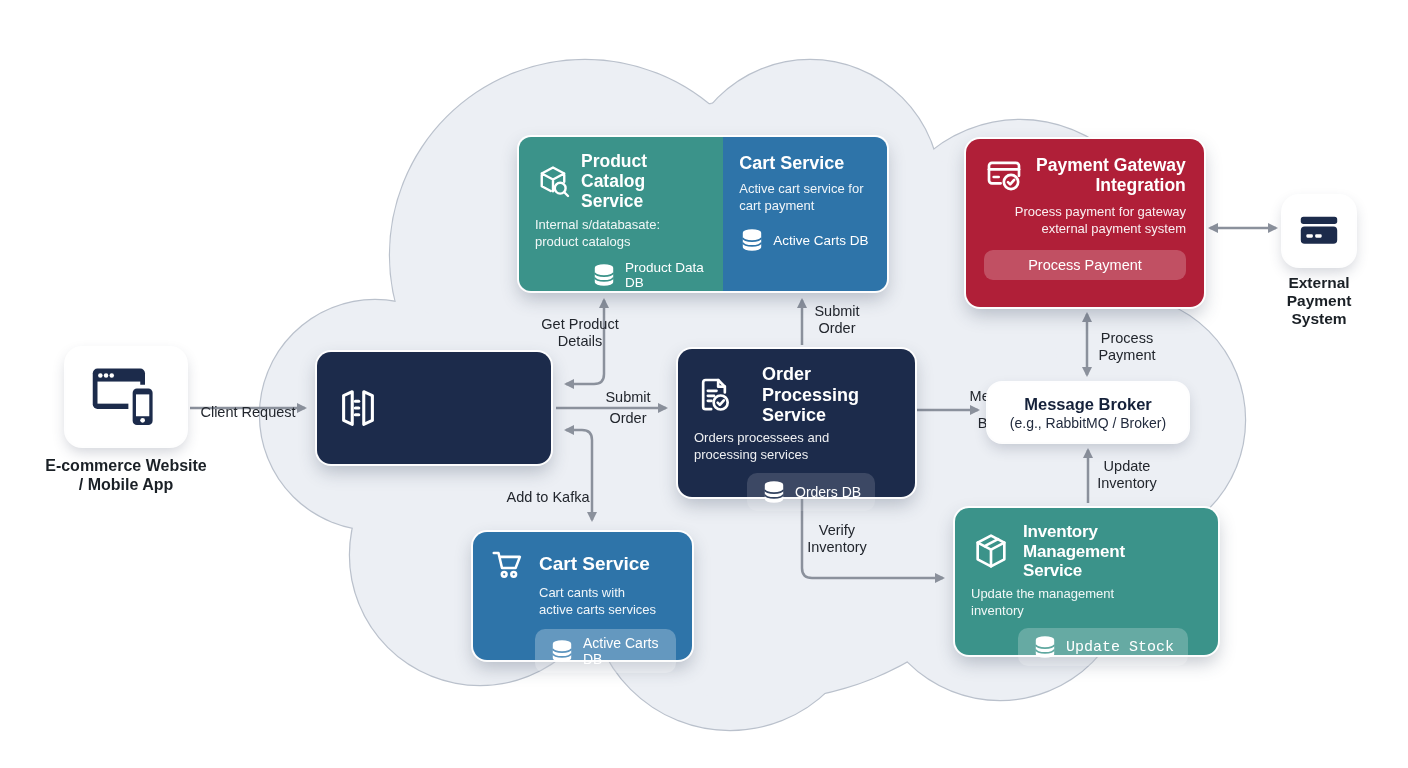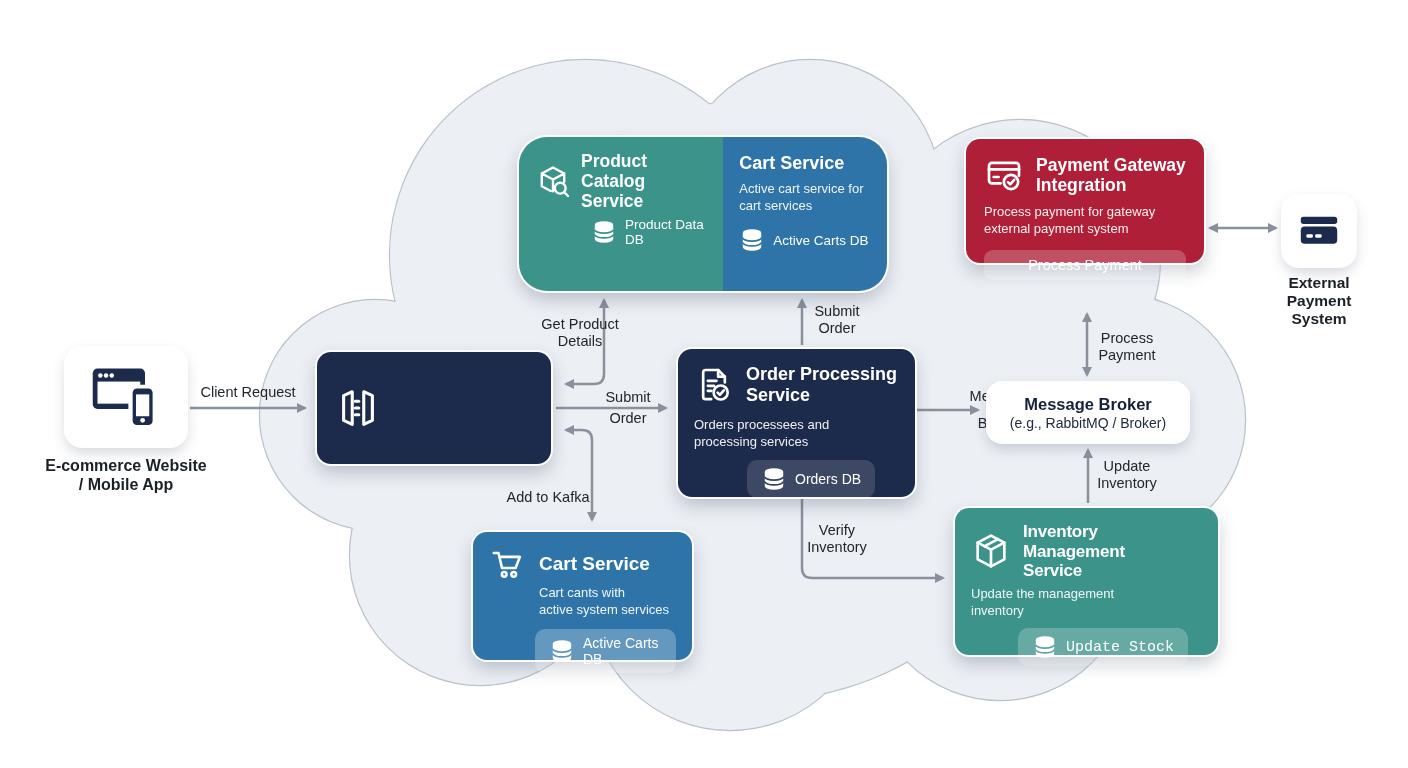--- a/index.html
+++ b/index.html
@@ -158,21 +158,21 @@
       <path d="M566,430 L582,430 Q592,430 592,440 L592,520" marker-start="url(#ahs)" marker-end="url(#ah)"></path>
       <path d="M802,345 L802,300 " marker-end="url(#ah)"></path>
       <path d="M917,410 L978,410" marker-end="url(#ah)"></path>
       <path d="M1087,314 L1087,375" marker-start="url(#ahs)" marker-end="url(#ah)"></path>
       <path d="M1088,503 L1088,450" marker-end="url(#ah)"></path>
       <path d="M802,499 L802,568 Q802,578 812,578 L943,578" marker-end="url(#ah)"></path>
       <path d="M1210,228 L1276,228" marker-start="url(#ahs)" marker-end="url(#ah)"></path>
     </g>
   </svg>
 
-  <div class="lbl" style="left:186px;top:384px;width:124px;">Client Request</div>
+  <div class="lbl" style="left:186px;top:404px;width:124px;">Client Request</div>
   <div class="lbl" style="left:528px;top:316px;width:104px;">Get Product
 Details</div>
   <div class="lbl" style="left:597px;top:387px;width:62px;line-height:21px;">Submit
 Order</div>
   <div class="lbl" style="left:492px;top:489px;width:112px;">Add to Kafka</div>
   <div class="lbl" style="left:806px;top:303px;width:62px;">Submit
 Order</div>
   <div class="lbl" style="left:915px;top:383px;width:72px;line-height:27px;padding-left:48px;">Message
 Broker</div>
   <div class="lbl" style="left:1090px;top:330px;width:74px;">Process
@@ -189,50 +189,52 @@
   </div>
   <div class="caption" style="left:20px;top:456px;width:212px;font-size:16px;line-height:19px;">E-commerce Website
 / Mobile App</div>
 
   <div class="node bg-navy hdr" style="left:317px;top:352px;width:234px;height:112px;padding:0 18px;gap:14px;box-sizing:border-box;">
     <svg width="46" height="46" viewBox="0 0 24 24" class="icon">
         <use href="#i-gateway"></use>
       </svg>
   </div>
 
-  <div class="node split" style="left:519px;top:137px;width:368px;height:154px;border-radius:28px;">
+  <div class="node split" style="left:519px;top:137px;width:368px;height:154px;">
     <div class="bg-teal" style="width:222px;box-sizing:border-box;padding:14px 12px 14px 16px;">
       <div class="hdr" style="gap:10px;margin-bottom:6px;">
         <svg width="36" height="36" viewBox="0 0 24 24" class="icon">
             <use href="#i-package-search"></use>
           </svg>
         <div class="t" style="font-size:17.5px;">Product Catalog
 Service</div>
       </div>
+      <div class="d" style="margin-bottom:9px;">Internal s/databasate:
+product catalogs</div>
       <div class="dbrow" style="margin-left:56px;--db-bg:#3B938A;">
         <svg width="26" height="26" viewBox="0 0 24 24" class="icon">
             <use href="#i-db"></use>
           </svg>
         <span>Product Data DB</span>
       </div>
     </div>
     <div class="bg-blue" style="width:177px;box-sizing:border-box;padding:16px;">
       <div class="t" style="font-size:18px;margin-bottom:7px;">Cart Service</div>
       <div class="d" style="margin-bottom:13px;">Active cart service for
-cart services</div>
+cart payment</div>
       <div class="dbrow" style="--db-bg:#2E74A9;">
         <svg width="26" height="26" viewBox="0 0 24 24" class="icon">
             <use href="#i-db"></use>
           </svg>
         <span>Active Carts DB</span>
       </div>
     </div>
   </div>
 
-  <div class="node bg-crimson" style="left:966px;top:139px;width:238px;height:124px;box-sizing:border-box;padding:16px 18px;">
+  <div class="node bg-crimson" style="left:966px;top:139px;width:238px;height:168px;box-sizing:border-box;padding:16px 18px;text-align:right;">
     <div class="hdr" style="gap:12px;margin-bottom:9px;">
       <svg width="40" height="40" viewBox="0 0 24 24" class="icon">
           <use href="#i-card-check"></use>
         </svg>
       <div class="t" style="font-size:17.5px;">Payment Gateway
 Integration</div>
     </div>
     <div class="d" style="margin-bottom:12px;">Process payment for gateway
 external payment system</div>
     <div class="btn">Process Payment</div>
@@ -241,21 +243,21 @@
   <div class="node card-white" style="left:1283px;top:196px;width:72px;height:70px;border-radius:16px;color:#1C2B4B;">
     <svg width="46" height="46" viewBox="0 0 24 24" class="icon">
         <use href="#i-credit-card"></use>
       </svg>
   </div>
   <div class="caption" style="left:1274px;top:274px;width:90px;font-size:15.5px;line-height:18px;">External
 Payment
 System</div>
 
   <div class="node bg-navy" style="left:678px;top:349px;width:237px;height:148px;box-sizing:border-box;padding:15px 16px;">
-    <div class="hdr" style="gap:12px;margin-bottom:12px;">
+    <div class="hdr" style="gap:28px;margin-bottom:4px;">
       <svg width="40" height="40" viewBox="0 0 24 24" class="icon">
           <use href="#i-doc-check"></use>
         </svg>
       <div class="t" style="font-size:18px;">Order Processing
 Service</div>
     </div>
     <div class="d" style="margin-bottom:9px;">Orders processees and
 processing services</div>
     <div class="chip chip-navy" style="margin-left:53px;--db-bg:#32425F;">
       <svg width="26" height="26" viewBox="0 0 24 24" class="icon">
@@ -289,21 +291,21 @@
   </div>
 
   <div class="node bg-blue" style="left:473px;top:532px;width:219px;height:128px;box-sizing:border-box;padding:13px 16px;">
     <div class="hdr" style="gap:12px;margin-bottom:2px;">
       <svg width="38" height="38" viewBox="0 0 24 24" class="icon">
           <use href="#i-cart"></use>
         </svg>
       <div class="t" style="font-size:19px;">Cart Service</div>
     </div>
     <div class="d" style="margin-bottom:10px;margin-left:50px;">Cart cants with
-active system services</div>
+active carts services</div>
     <div class="chip chip-blue" style="margin-left:46px;--db-bg:#5C94BE;">
       <svg width="26" height="26" viewBox="0 0 24 24" class="icon">
           <use href="#i-db"></use>
         </svg>
       <span>Active Carts DB</span>
     </div>
   </div>
 
 </div>
 

